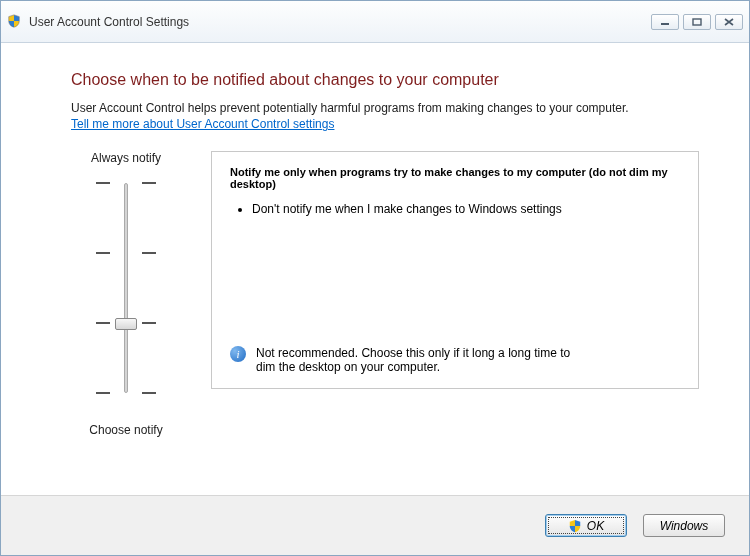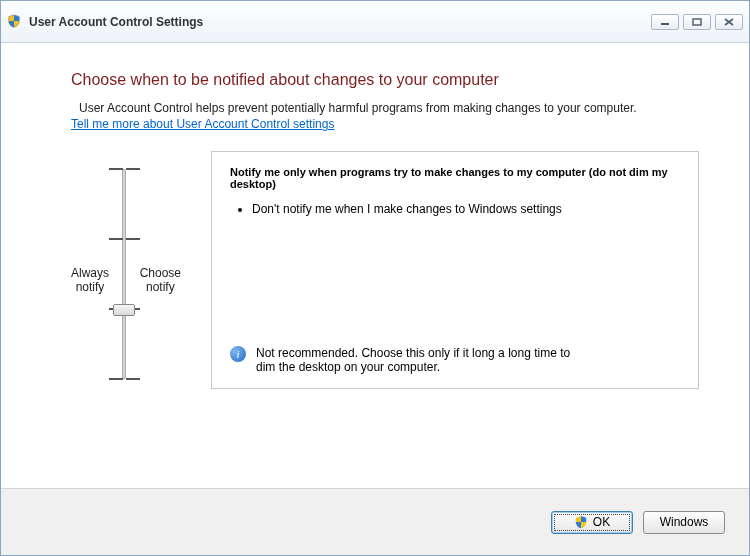--- a/index.html
+++ b/index.html
@@ -21,21 +21,20 @@
       display: flex;
       flex-direction: column;
     }
     .titlebar {
       height: 42px;
       border-bottom: 1px solid #c8d4e0;
       display: flex;
       align-items: center;
       padding: 16px 6px;
       background: linear-gradient(#fdfefe, #eef3f8);
-      font-weight: bold;
     }
     .titlebar .shield {
       width: 16px; height: 16px;
       margin-right: 6px;
       display: inline-flex;
     }
     .titlebar .title {
       flex: 1;
       font-size: 12px;
       color: #333;
@@ -63,39 +62,39 @@
     }
     .heading {
       color: #7f1d1d;
       font-size: 16px;
       font-weight: normal;
       margin: 0 0 12px 0;
     }
     .intro {
       font-size: 12px;
       color: #222;
-      margin: 0 0 2px 8px;
+      margin: 0 0 2px 0;
     }
     .link {
       color: #0066cc;
       text-decoration: underline;
       font-size: 12px;
       display: inline-block;
       margin-bottom: 14px;
       cursor: pointer;
     }
     .body-row {
       display: flex;
       gap: 30px;
       margin-top: 6px;
     }
     .slider-col {
       width: 110px;
       display: flex;
-      flex-direction: row;
+      flex-direction: column;
       align-items: center;
     }
     .slider-label-top, .slider-label-bottom {
       font-size: 12px;
       color: #222;
       text-align: center;
     }
     .slider-wrap {
       position: relative;
       width: 60px;
@@ -174,28 +173,29 @@
       background: radial-gradient(circle at 30% 30%, #7fb8ef, #1f6bc4);
       color: #fff;
       font-family: Georgia, serif;
       font-style: italic;
       font-size: 11px;
       display: inline-flex;
       align-items: center; justify-content: center;
       flex: 0 0 16px;
     }
     .button-bar {
-      height: 67px;
+      height: 60px;
       background: #f0f0f0;
       border-top: 1px solid #d6d6d6;
       display: flex;
       align-items: center;
       justify-content: flex-end;
       padding: 0 24px;
-      gap: 10px;
+      gap: 16px;
+      font-style: italic;
     }
     .btn {
       min-width: 82px;
       height: 23px;
       border: 1px solid #8b8b8b;
       background: linear-gradient(#fefefe,#e6e6e6);
       border-radius: 3px;
       font-size: 12px;
       display: inline-flex;
       align-items: center;

